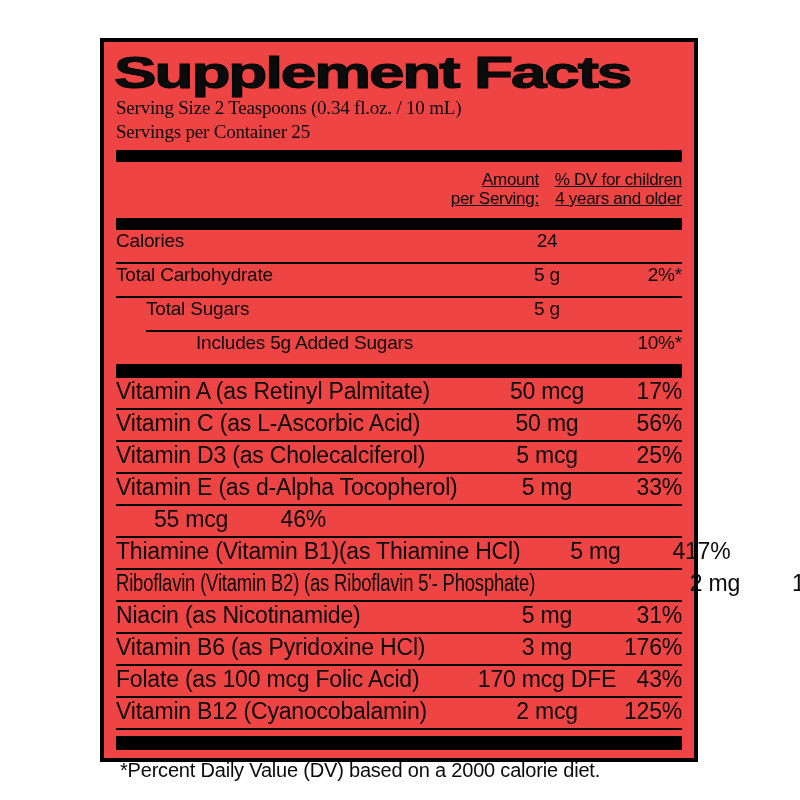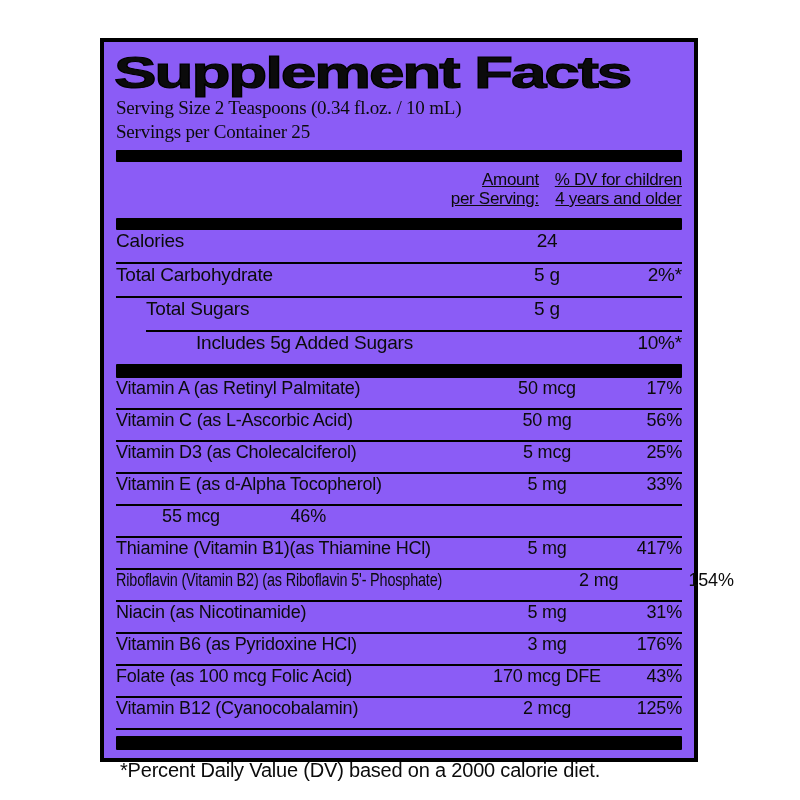--- a/index.html
+++ b/index.html
@@ -19,21 +19,21 @@
     overflow: hidden;
   }
   .label {
     position: absolute;
     left: 100px;
     top: 38px;
     width: 598px;
     height: 724px;
     box-sizing: border-box;
     border: 4px solid #000;
-    background: #8b5cf6;
+    background: #ef4444;
     padding: 4px 12px 0 12px;
   }
   .title {
     margin: 4px 0 0 -2px;
     height: 46px;
     line-height: 46px;
     font-size: 45px;
     font-weight: bold;
     letter-spacing: -1.5px;
     white-space: nowrap;
@@ -69,21 +69,21 @@
   .colhead .amount-head { text-align: right; }
   .colhead .dv-head { text-align: center; }
   .row {
     display: flex;
     align-items: flex-start;
     border-bottom: 2px solid #000;
     font-size: 19px;
     letter-spacing: -0.2px;
   }
   .main-rows .row { height: 32px; }
-  .vitamin-rows .row { height: 30px; font-size: 18px; }
+  .vitamin-rows .row { height: 30px; font-size: 23px; }
   .cell.name { flex: 1 1 auto; white-space: nowrap; overflow: visible; }
   .cell.amount { width: 150px; flex: 0 0 auto; text-align: center; white-space: nowrap; }
   .cell.dv { width: 60px; flex: 0 0 auto; text-align: right; white-space: nowrap; }
   .row.indent1 { margin-left: 30px; }
   .row.indent2 .name { padding-left: 80px; }
   .row.no-line { border-bottom: none; }
   .row.condensed .name {
     transform: scaleX(0.8);
     transform-origin: left center;
   }

